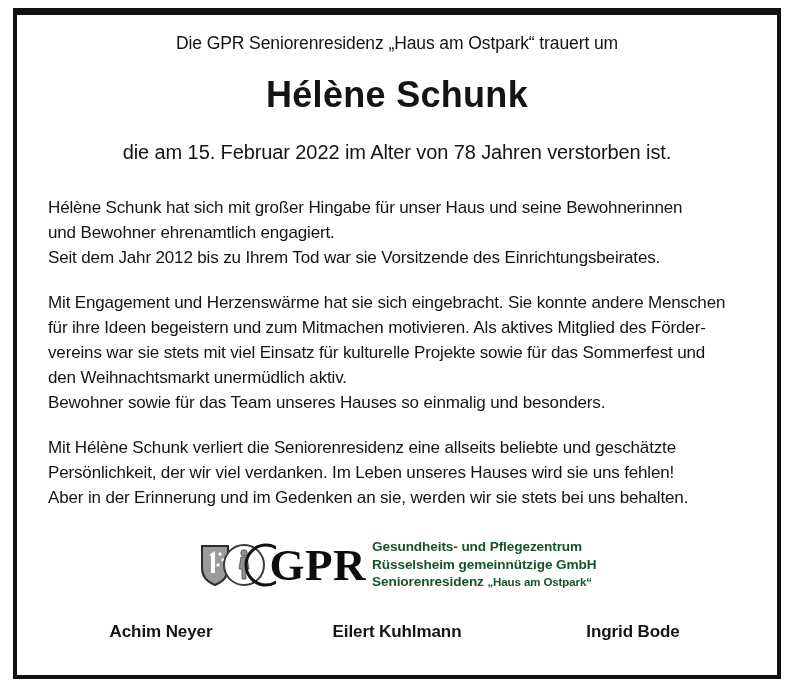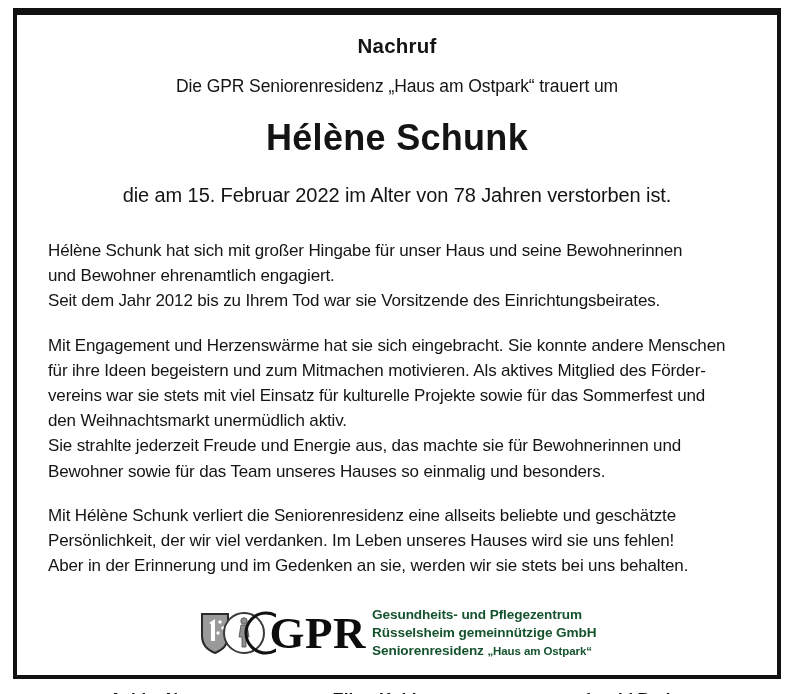--- a/index.html
+++ b/index.html
@@ -126,40 +126,38 @@
     font-size: 17px;
     letter-spacing: -0.1px;
   }
 </style>
 </head>
 <body>
 
 <div class="notice-frame">
   <div class="inner">
 
-    <div class="headline">Nachruf</div>
 
     <div class="subline">Die GPR Seniorenresidenz „Haus am Ostpark“ trauert um</div>
 
     <div class="deceased-name">Hélène Schunk</div>
 
     <div class="death-line">die am 15. Februar 2022 im Alter von 78 Jahren verstorben ist.</div>
 
     <div class="body-copy">
       <p class="para">
         <span class="ln">Hélène Schunk hat sich mit großer Hingabe für unser Haus und seine Bewohnerinnen</span>
         <span class="ln">und Bewohner ehrenamtlich engagiert.</span>
         <span class="ln">Seit dem Jahr 2012 bis zu Ihrem Tod war sie Vorsitzende des Einrichtungsbeirates.</span>
       </p>
       <p class="para">
         <span class="ln">Mit Engagement und Herzenswärme hat sie sich eingebracht. Sie konnte andere Menschen</span>
         <span class="ln">für ihre Ideen begeistern und zum Mitmachen motivieren. Als aktives Mitglied des Förder-</span>
         <span class="ln">vereins war sie stets mit viel Einsatz für kulturelle Projekte sowie für das Sommerfest und</span>
         <span class="ln">den Weihnachtsmarkt unermüdlich aktiv.</span>
-        <span class="ln">Sie strahlte jederzeit Freude und Energie aus, das machte sie für Bewohnerinnen und</span>
         <span class="ln">Bewohner sowie für das Team unseres Hauses so einmalig und besonders.</span>
       </p>
       <p class="para">
         <span class="ln">Mit Hélène Schunk verliert die Seniorenresidenz eine allseits beliebte und geschätzte</span>
         <span class="ln">Persönlichkeit, der wir viel verdanken. Im Leben unseres Hauses wird sie uns fehlen!</span>
         <span class="ln">Aber in der Erinnerung und im Gedenken an sie, werden wir sie stets bei uns behalten.</span>
       </p>
     </div>
 
     <div class="logo-block">

